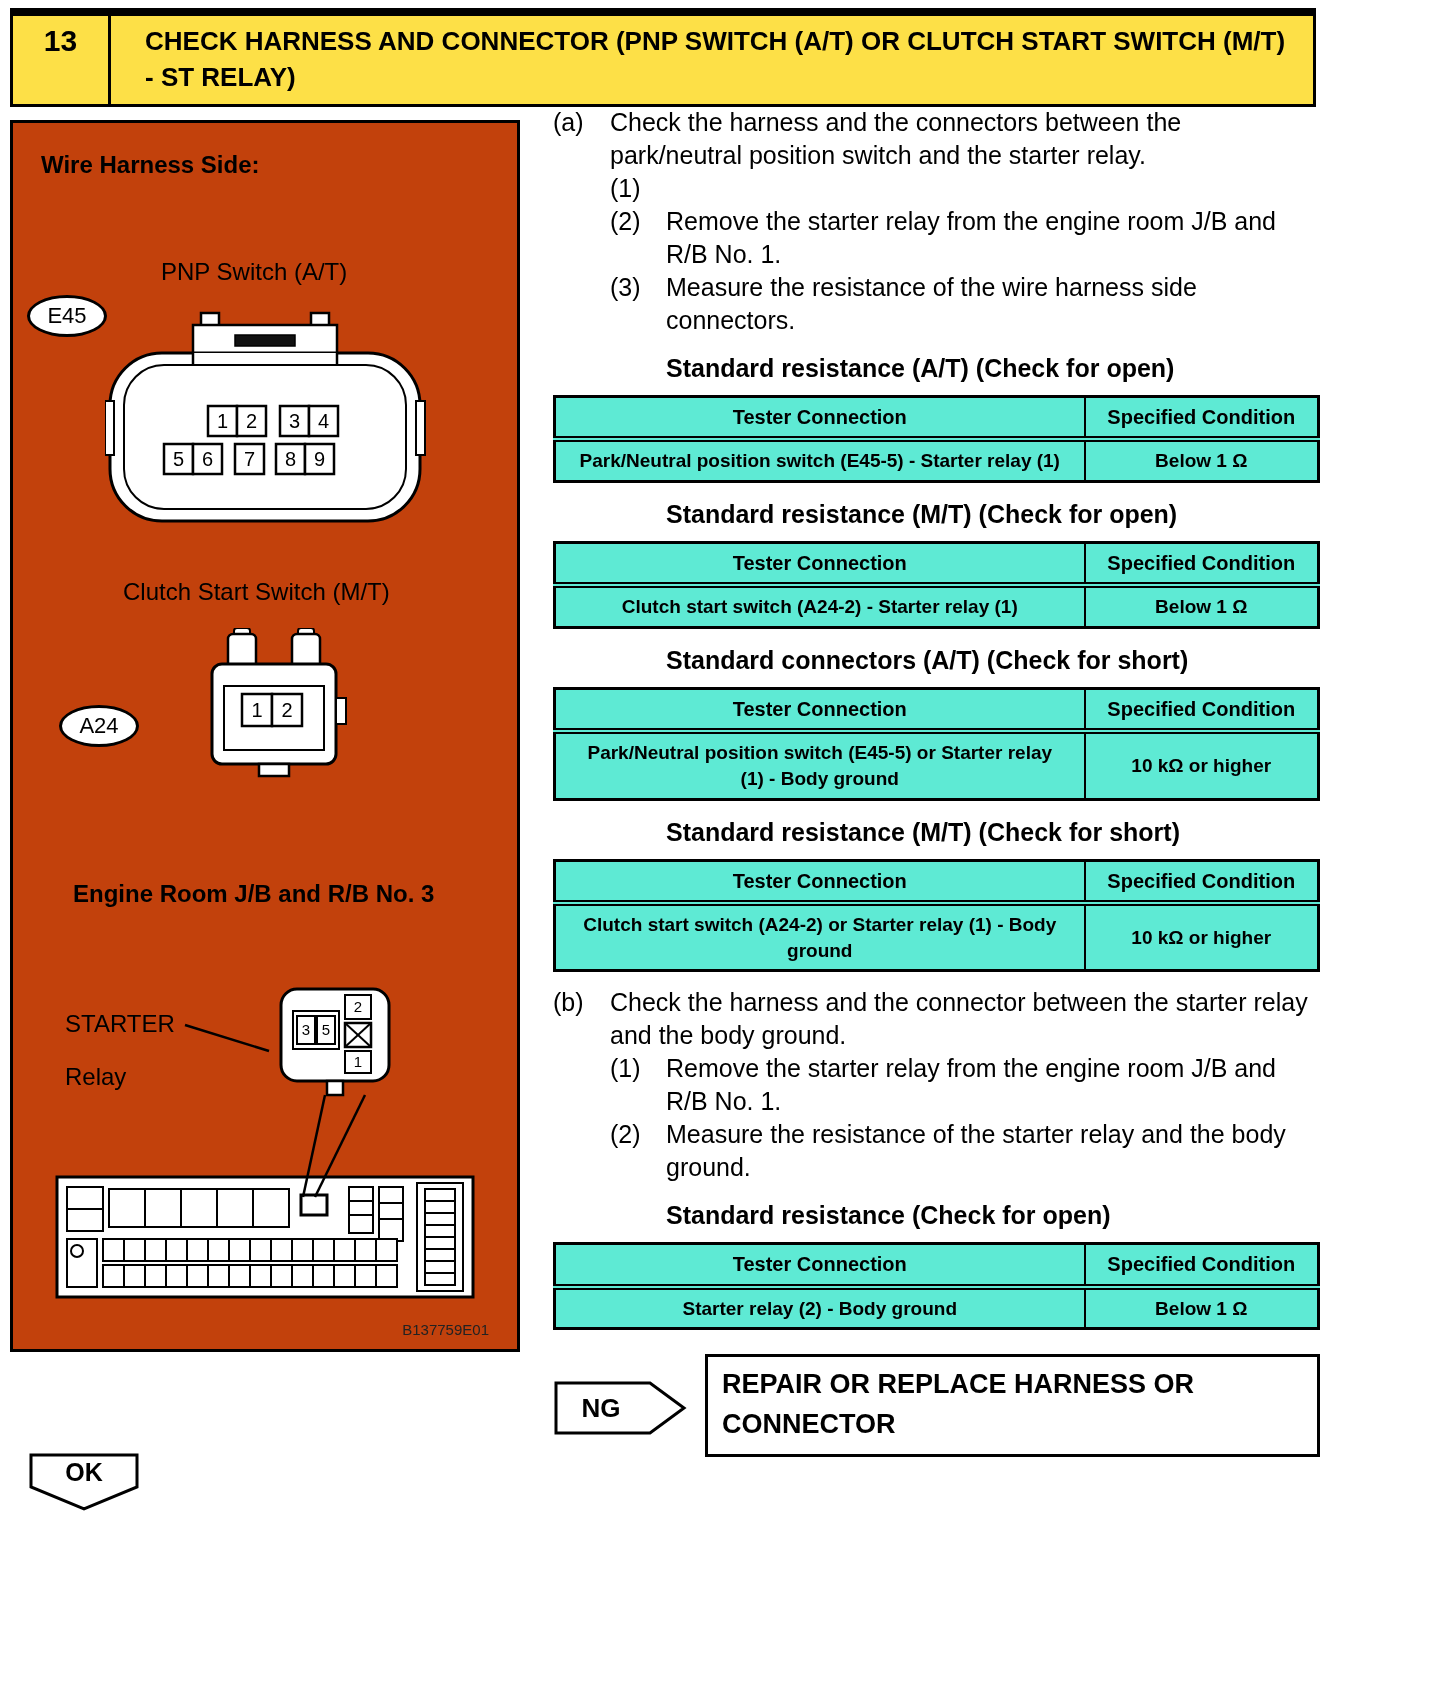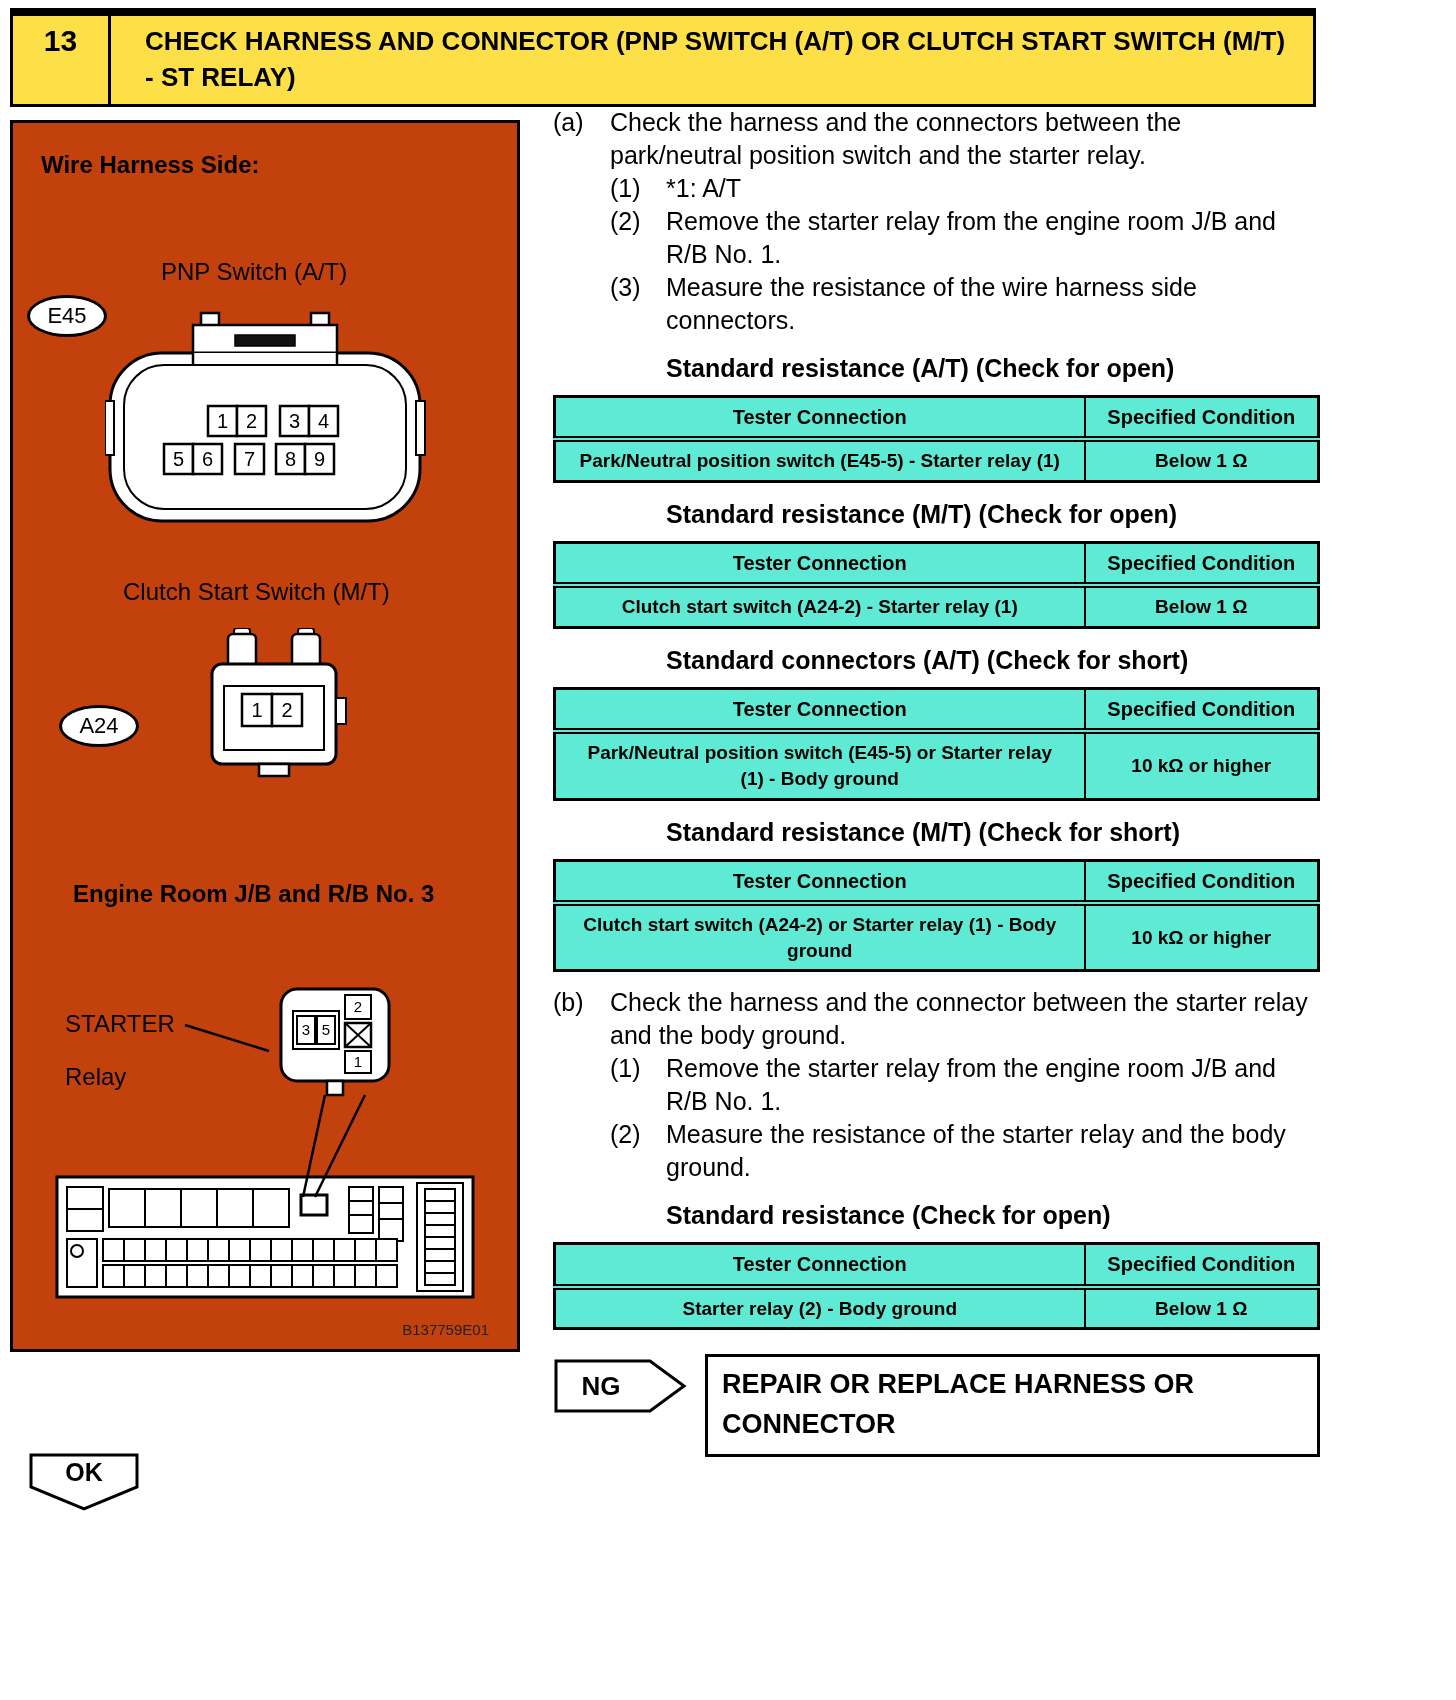--- a/index.html
+++ b/index.html
@@ -35,21 +35,21 @@
   .tbl-heading { font-weight:bold; font-size:25px; margin:15px 0 10px 113px; }
 
   table.spec { border-collapse:collapse; width:100%; border:3px solid #000; background:#5eead4; }
   .spec th, .spec td { border:2px solid #000; font-weight:bold; text-align:center; vertical-align:middle; }
   .spec th { font-size:20px; padding:6px 8px; border-bottom:6px double #000; }
   .spec td { font-size:19px; padding:6px 22px; line-height:1.35; }
   .spec .c2 { width:234px; }
   .spec td.c2 { padding:6px 8px; }
 
   
-  .ng-row { display:flex; gap:16px; margin-top:24px; align-items:flex-start; }
+  .ng-row { display:flex; gap:16px; margin-top:24px; align-items:center; }
   .ng-tag { flex:0 0 136px; margin-top:4px; }
   .ng-box { flex:1; border:3px solid #000; font-weight:bold; font-size:27px; line-height:1.45; padding:8px 14px 10px; }
   .ok-tag { position:absolute; left:28px; top:1452px; }
 </style>
 </head>
 <body>
 
 <div class="page">
 
   <header class="page-header">
@@ -223,21 +223,20 @@
   <div class="rightcol">
 
     <div class="para">
       <span class="plabel">(a)</span>
       <div class="ptext">Check the harness and the connectors between the park/neutral position switch and the starter relay.</div>
     </div>
 
     <div class="para sub">
       <span class="plabel">(1)</span>
       <div class="ptext">
-        <div>*1: A/T</div>
       </div>
     </div>
 
     <div class="para sub">
       <span class="plabel">(2)</span>
       <div class="ptext">Remove the starter relay from the engine room J/B and R/B No. 1.</div>
     </div>
 
     <div class="para sub">
       <span class="plabel">(3)</span>

